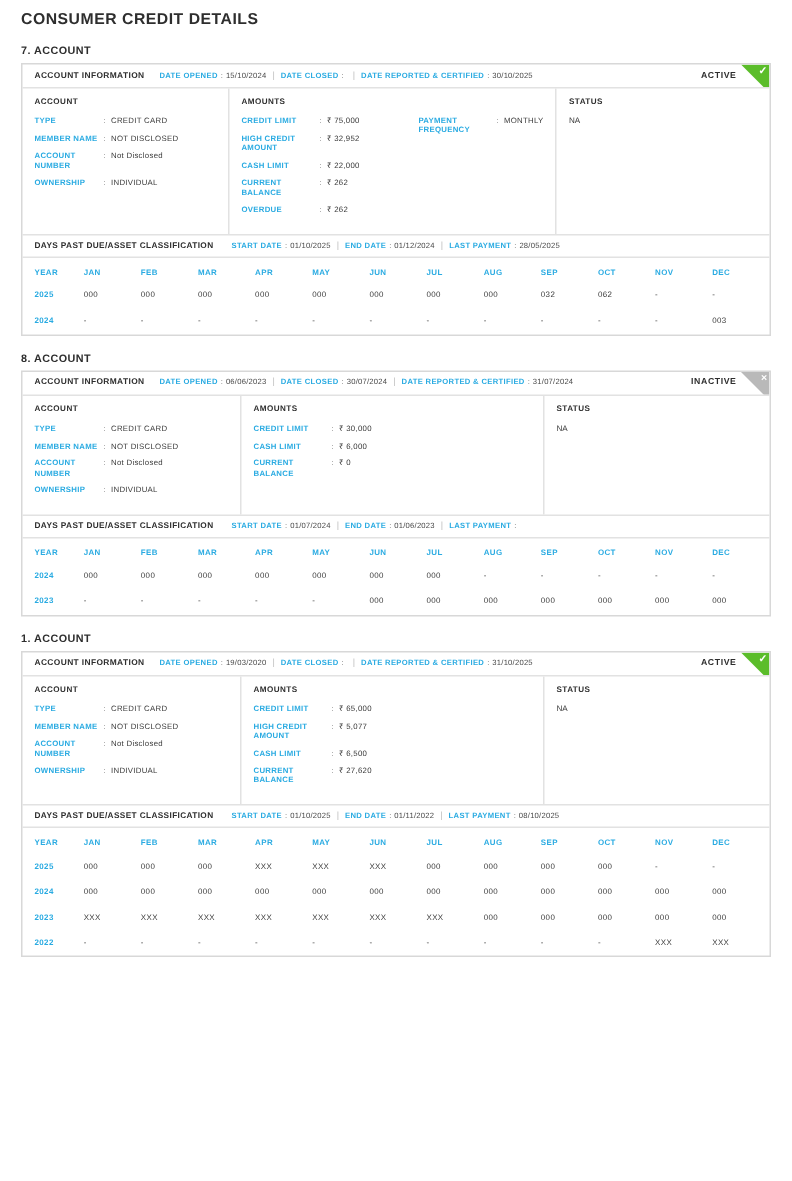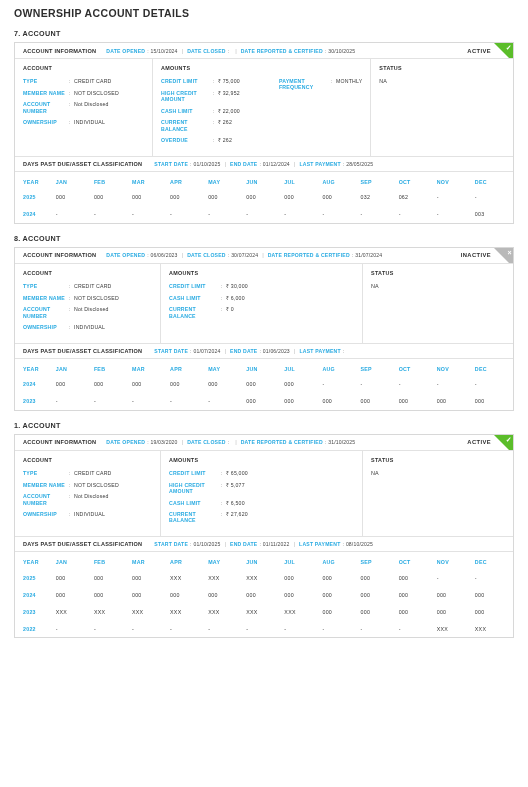--- a/index.html
+++ b/index.html
@@ -212,21 +212,21 @@
   }
   table.dpd-table th:first-child,
   table.dpd-table td:first-child { padding-left: 8px; }
   .dash { color: #9a9a9a; }
 </style>
 </head>
 <body>
 
 <div class="page">
 
-  <h1 class="doc-title">OWNERSHIP ACCOUNT DETAILS</h1>
+  <h1 class="doc-title">CONSUMER CREDIT DETAILS</h1>
 
   <div id="accounts-root">
   <div class="section">
     <div class="section-title">7. ACCOUNT</div>
 
     <div class="card">
 
       <div class="card-head">
         <span class="head-title">ACCOUNT INFORMATION</span>
 

